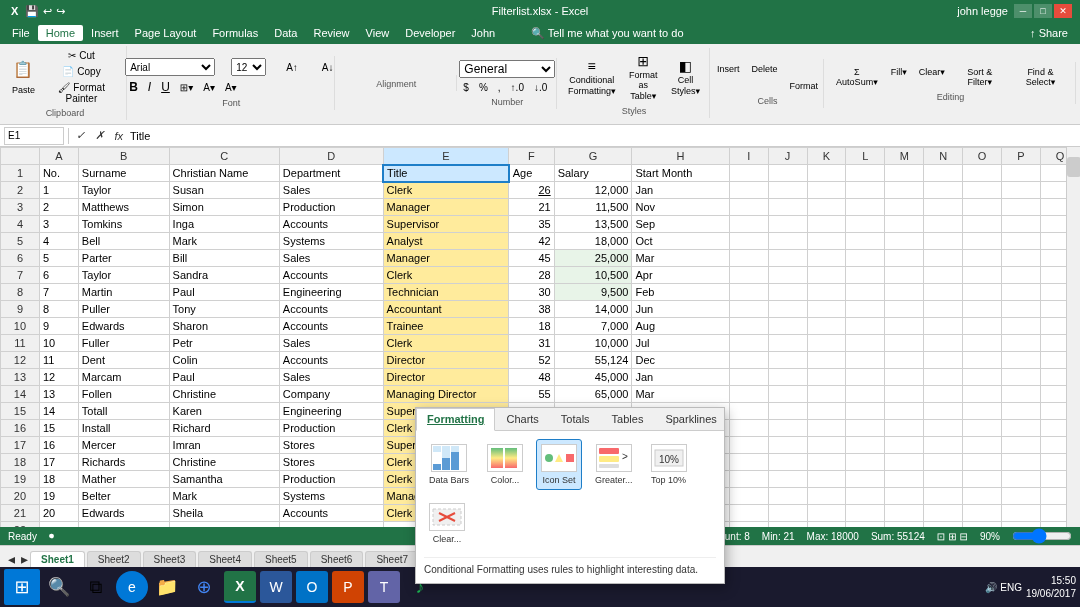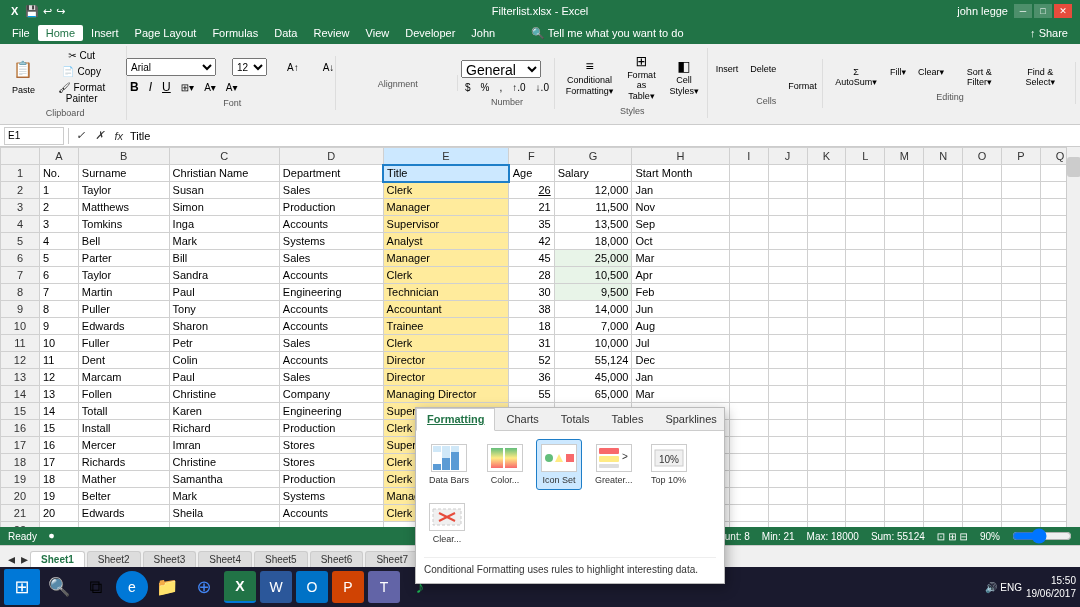--- a/index.html
+++ b/index.html
@@ -397,21 +397,21 @@
       </div>
       <span class="ribbon-group-label">Font</span>
     </div>
 
     <div class="ribbon-group" style="min-width:120px;">
       <span class="ribbon-group-label">Alignment</span>
     </div>
 
     <div class="ribbon-group" style="min-width:90px;">
       <div style="display:flex;flex-direction:column;gap:2px;">
-        <select style="width:80px;height:18px;font-size:14px;"><option>General</option></select>
+        <select style="width:96px;height:18px;font-size:12px;"><option>General</option></select>
         <div style="display:flex;gap:2px;font-size:10px;">
           <button class="ribbon-btn-small">$</button>
           <button class="ribbon-btn-small">%</button>
           <button class="ribbon-btn-small">,</button>
           <button class="ribbon-btn-small">↑.0</button>
           <button class="ribbon-btn-small">↓.0</button>
         </div>
       </div>
       <span class="ribbon-group-label">Number</span>
     </div>
@@ -772,21 +772,21 @@
             <td></td>
             <td></td>
           </tr>
           <tr>
             <td class="row-header">13</td>
             <td>12</td>
             <td>Marcam</td>
             <td>Paul</td>
             <td>Sales</td>
             <td style="background: rgb(255, 235, 156);">Director</td>
-            <td style="text-align: right;">36</td>
+            <td style="text-align: right;">48</td>
             <td style="text-align: right;">45,000</td>
             <td>Jan</td>
             <td></td>
             <td></td>
             <td></td>
             <td></td>
             <td></td>
             <td></td>
             <td></td>
             <td></td>

